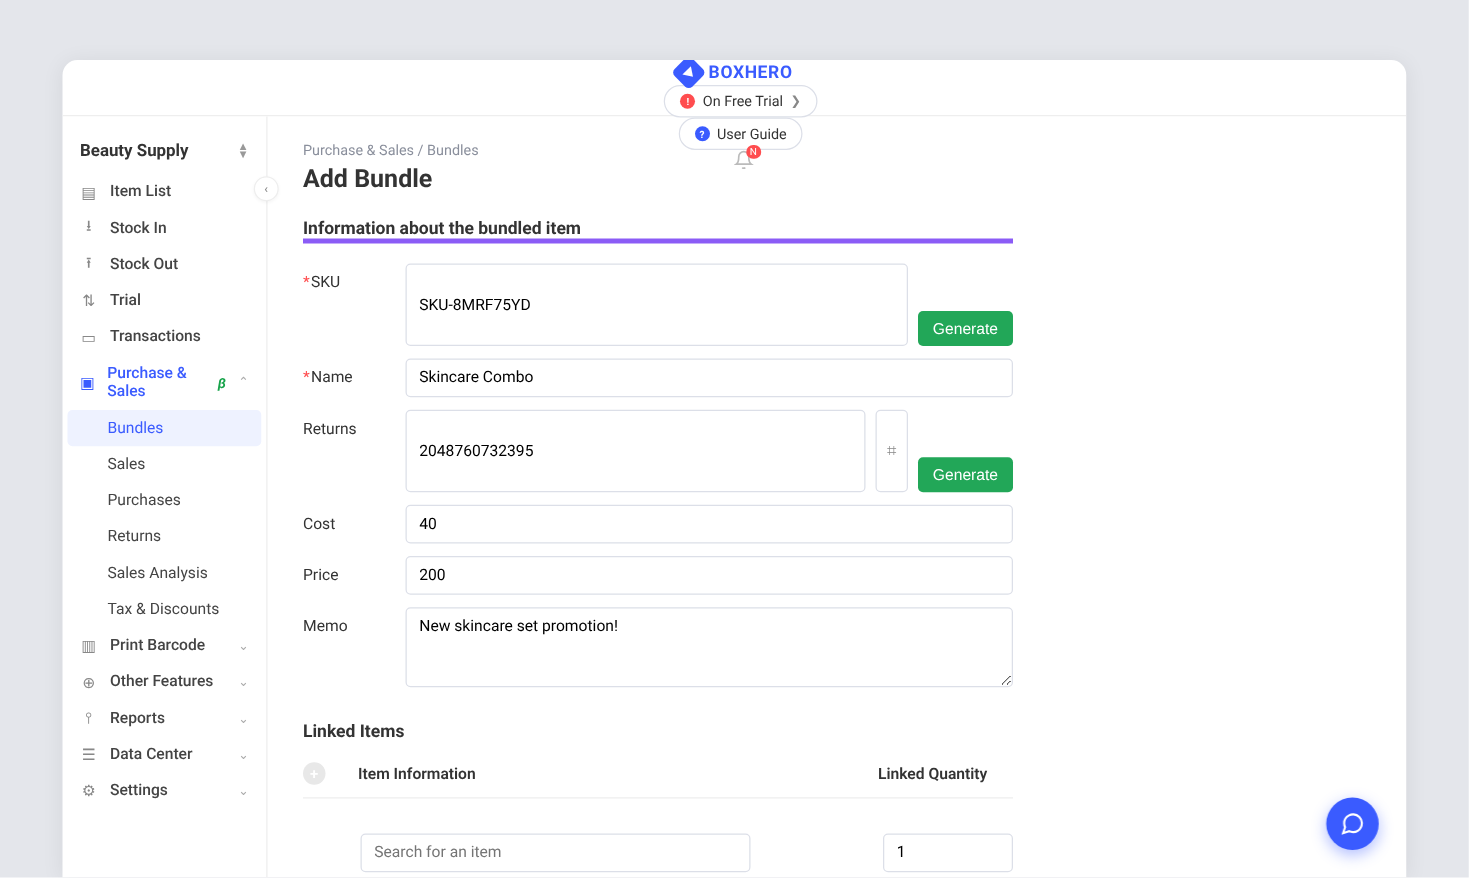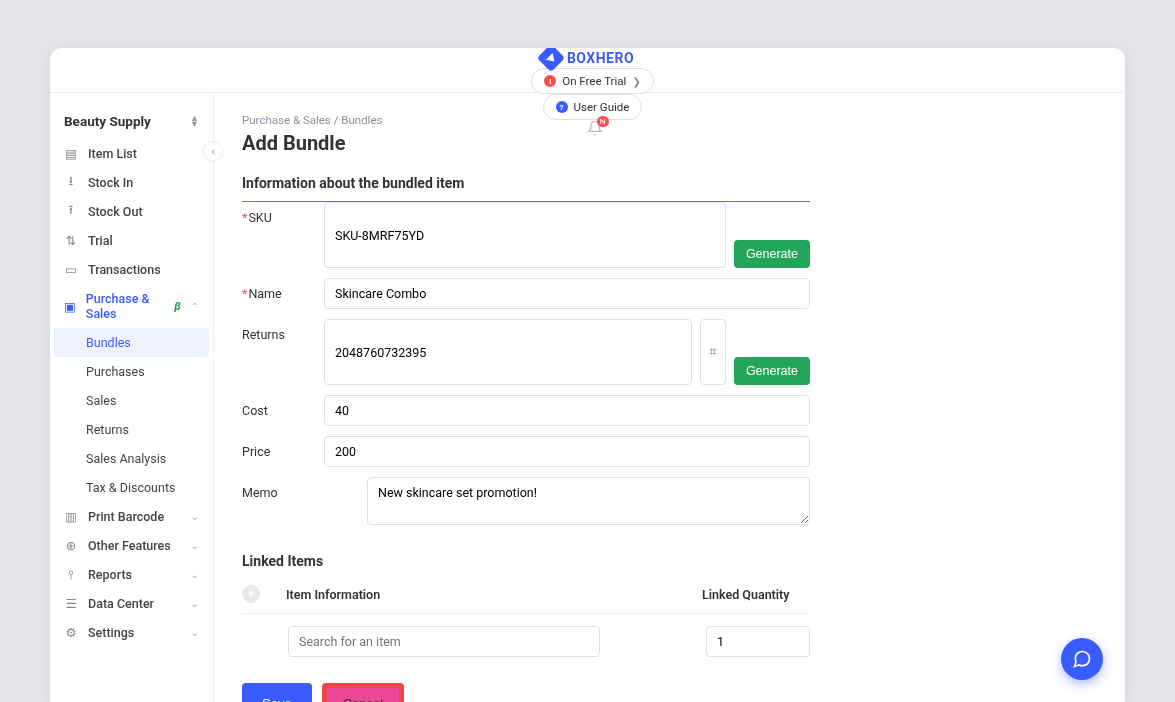--- a/index.html
+++ b/index.html
@@ -100,48 +100,48 @@
     width:20px; height:20px; border-radius:50%;
     background:#fff; border:1px solid #eee;
     display:flex; align-items:center; justify-content:center;
     font-size:10px; color:#888; cursor:pointer;
     box-shadow: 0 1px 3px rgba(0,0,0,.05);
   }
   .main { flex:1; overflow:auto; padding: 20px 28px 30px; }
   .crumbs { font-size:11.5px; color:#8a8f9c; margin-bottom:4px;}
   .crumbs a { color:#8a8f9c; text-decoration:none; cursor:pointer;}
   .page-title { font-size:20px; font-weight:700; margin-bottom:20px;}
-  .section-title { font-size:14px; font-weight:700; border-bottom:1px solid #8b5cf6; padding-bottom:10px; }
+  .section-title { font-size:14px; font-weight:700; border-bottom:4px solid #8b5cf6; padding-bottom:0; margin-bottom:16px;}
   .form-row { display:flex; align-items:flex-start; margin-bottom:10px;}
   .form-label { width:82px; font-size:12.5px; color:#333; padding-top:8px;}
   .req::before { content:"*"; color:#ff4d4f; margin-right:1px;}
   .form-field { flex:1; max-width:486px; display:flex; gap:8px;}
   .form-field.barcode { max-width:560px;}
   input[type="text"], textarea {
     border:1px solid #dcdfe8; border-radius:4px;
     padding:7px 10px; font-size:12.5px; width:100%;
     font-family:inherit; resize:vertical;
     background:#fff;
   }
-  textarea { height:48px;margin-left:43px; }
+  textarea { height:64px; }
   .btn-generate {
     background:#22a758; color:#fff; border:none;
     border-radius:4px; padding:7px 12px; font-size:12.5px;
     cursor:pointer;
     margin-top:38px;
   }
   .scan-btn {
     width:34px; border:1px solid #dcdfe8; border-radius:4px;
     background:#fff; display:flex; align-items:center; justify-content:center;
     cursor:pointer; color:#888;
   }
   .linked-head {
     display:flex; align-items:center;
     font-size:12.5px; font-weight:600; color:#333;
-    border-bottom:1px solid #eee; padding-bottom:10px; margin-bottom:12px;
+    border-bottom:1px solid #eee; padding-bottom:10px; margin-bottom:28px;
   }
   .linked-head .plus { width:18px; height:18px; border-radius:50%; background:#e8e8e8; color:#fff; display:flex; align-items:center; justify-content:center; font-size:12px; margin-right:26px; cursor:pointer;}
   .linked-head .col-item { flex:1;}
   .linked-head .col-qty { width:108px; text-align:left;}
   .linked-row { display:flex; gap:106px; padding-left:46px;}
   .linked-row input.search-item { width:346px;}
   .linked-row input.qty { width:104px;}
   .actions { margin-top:26px; display:flex; gap:10px;}
   .btn-save { background:#3a5bff; color:#fff; border:none; border-radius:4px; padding:8px 20px; font-size:13px; cursor:pointer;}
   .btn-cancel { background:#ec4899; border:5px solid #ef4444; border-radius:4px; padding:8px 16px; font-size:13px; cursor:pointer; color:#333;}
@@ -217,22 +217,22 @@
         </li>
         <li class="parent active-parent">
           <span class="ic">▣</span>
           <span>Purchase &amp; Sales</span>
           <span class="beta-badge">β</span>
           <span class="caret">⌃</span>
         </li>
       </ul>
       <ul class="sub">
         <li class="active">Bundles</li>
+        <li>Sales</li>
         <li>Purchases</li>
-        <li>Sales</li>
         <li>Returns</li>
         <li>Sales Analysis</li>
         <li>Tax &amp; Discounts</li>
       </ul>
       <ul class="nav">
         <li class="parent">
           <span class="ic">▥</span>
           <span>Print Barcode</span>
           <span class="caret">⌄</span>
         </li>

